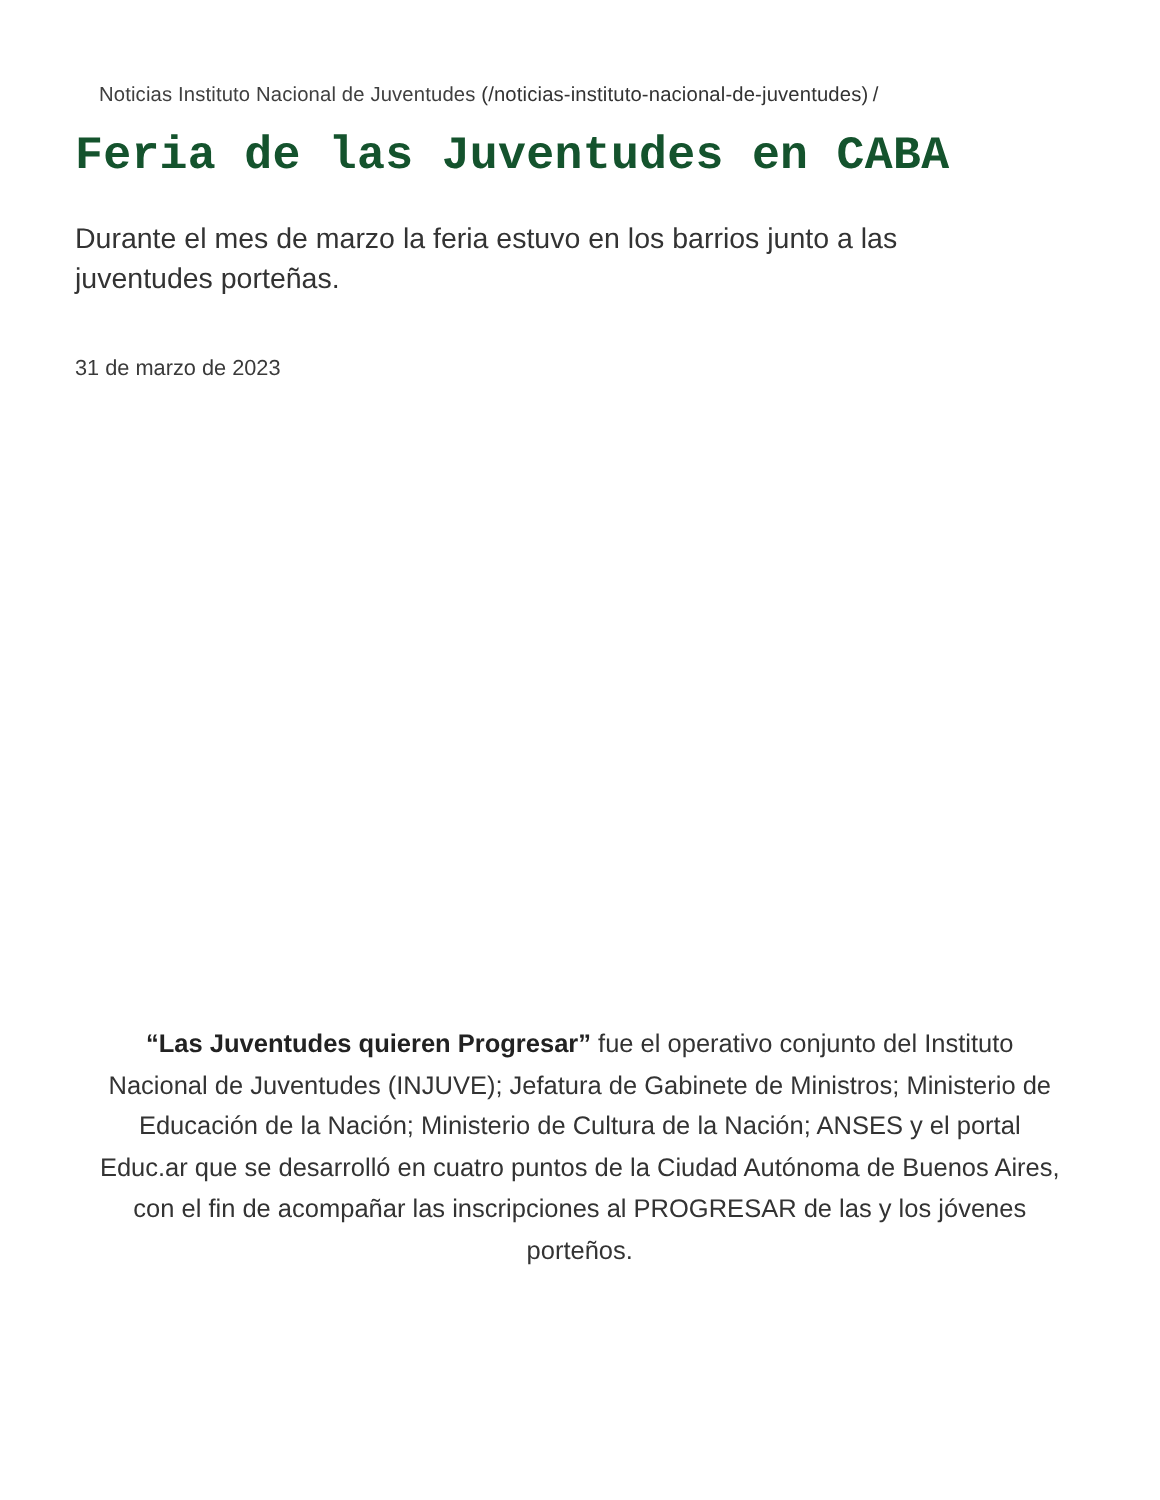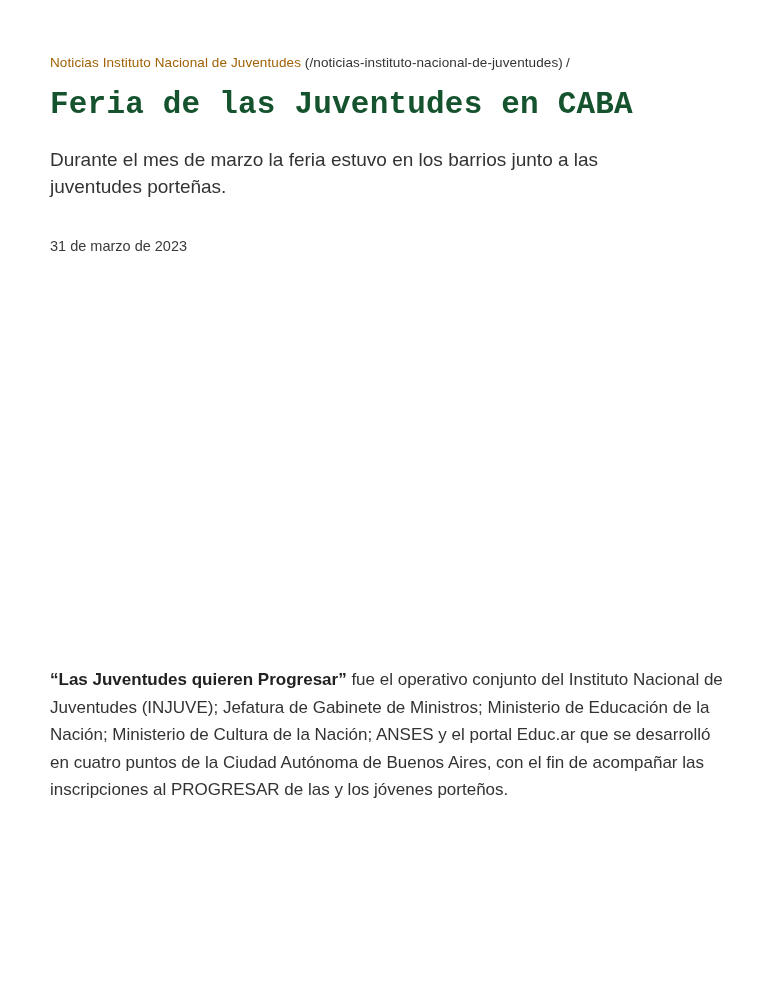--- a/index.html
+++ b/index.html
@@ -20,23 +20,24 @@
     width: 773px;
   }
   .breadcrumb {
     font-size: 13.5px;
     line-height: 16px;
     color: #333333;
     letter-spacing: 0.1px;
     white-space: nowrap;
   }
   .breadcrumb a {
-    color: #a16207;
+    color: #404040;
     text-decoration: none;
     cursor: pointer;
+    margin-left: 16px;
   }
   .breadcrumb .sep {
     color: #333333;
     margin-left: 3px;
   }
   h1.article-title {
     margin: 17px 0 0 0;
     font-family: Liberation Mono, monospace;
     font-weight: 700;
     font-size: 31px;
@@ -56,25 +57,26 @@
     font-size: 14.5px;
     line-height: 16px;
     color: #3a3a3a;
   }
   .article-image-placeholder {
     height: 412px;
     width: 100%;
     background: #ffffff;
   }
   .article-body {
-    margin: 0;
+    margin: 16px;
     font-size: 17px;
     line-height: 27.5px;
     color: #333333;
     max-width: 675px;
+    text-align: center;
   }
   .article-body .bold-intro {
     font-weight: 700;
     color: #222222;
   }
 </style>
 </head>
 <body>
 
 <div class="page">

